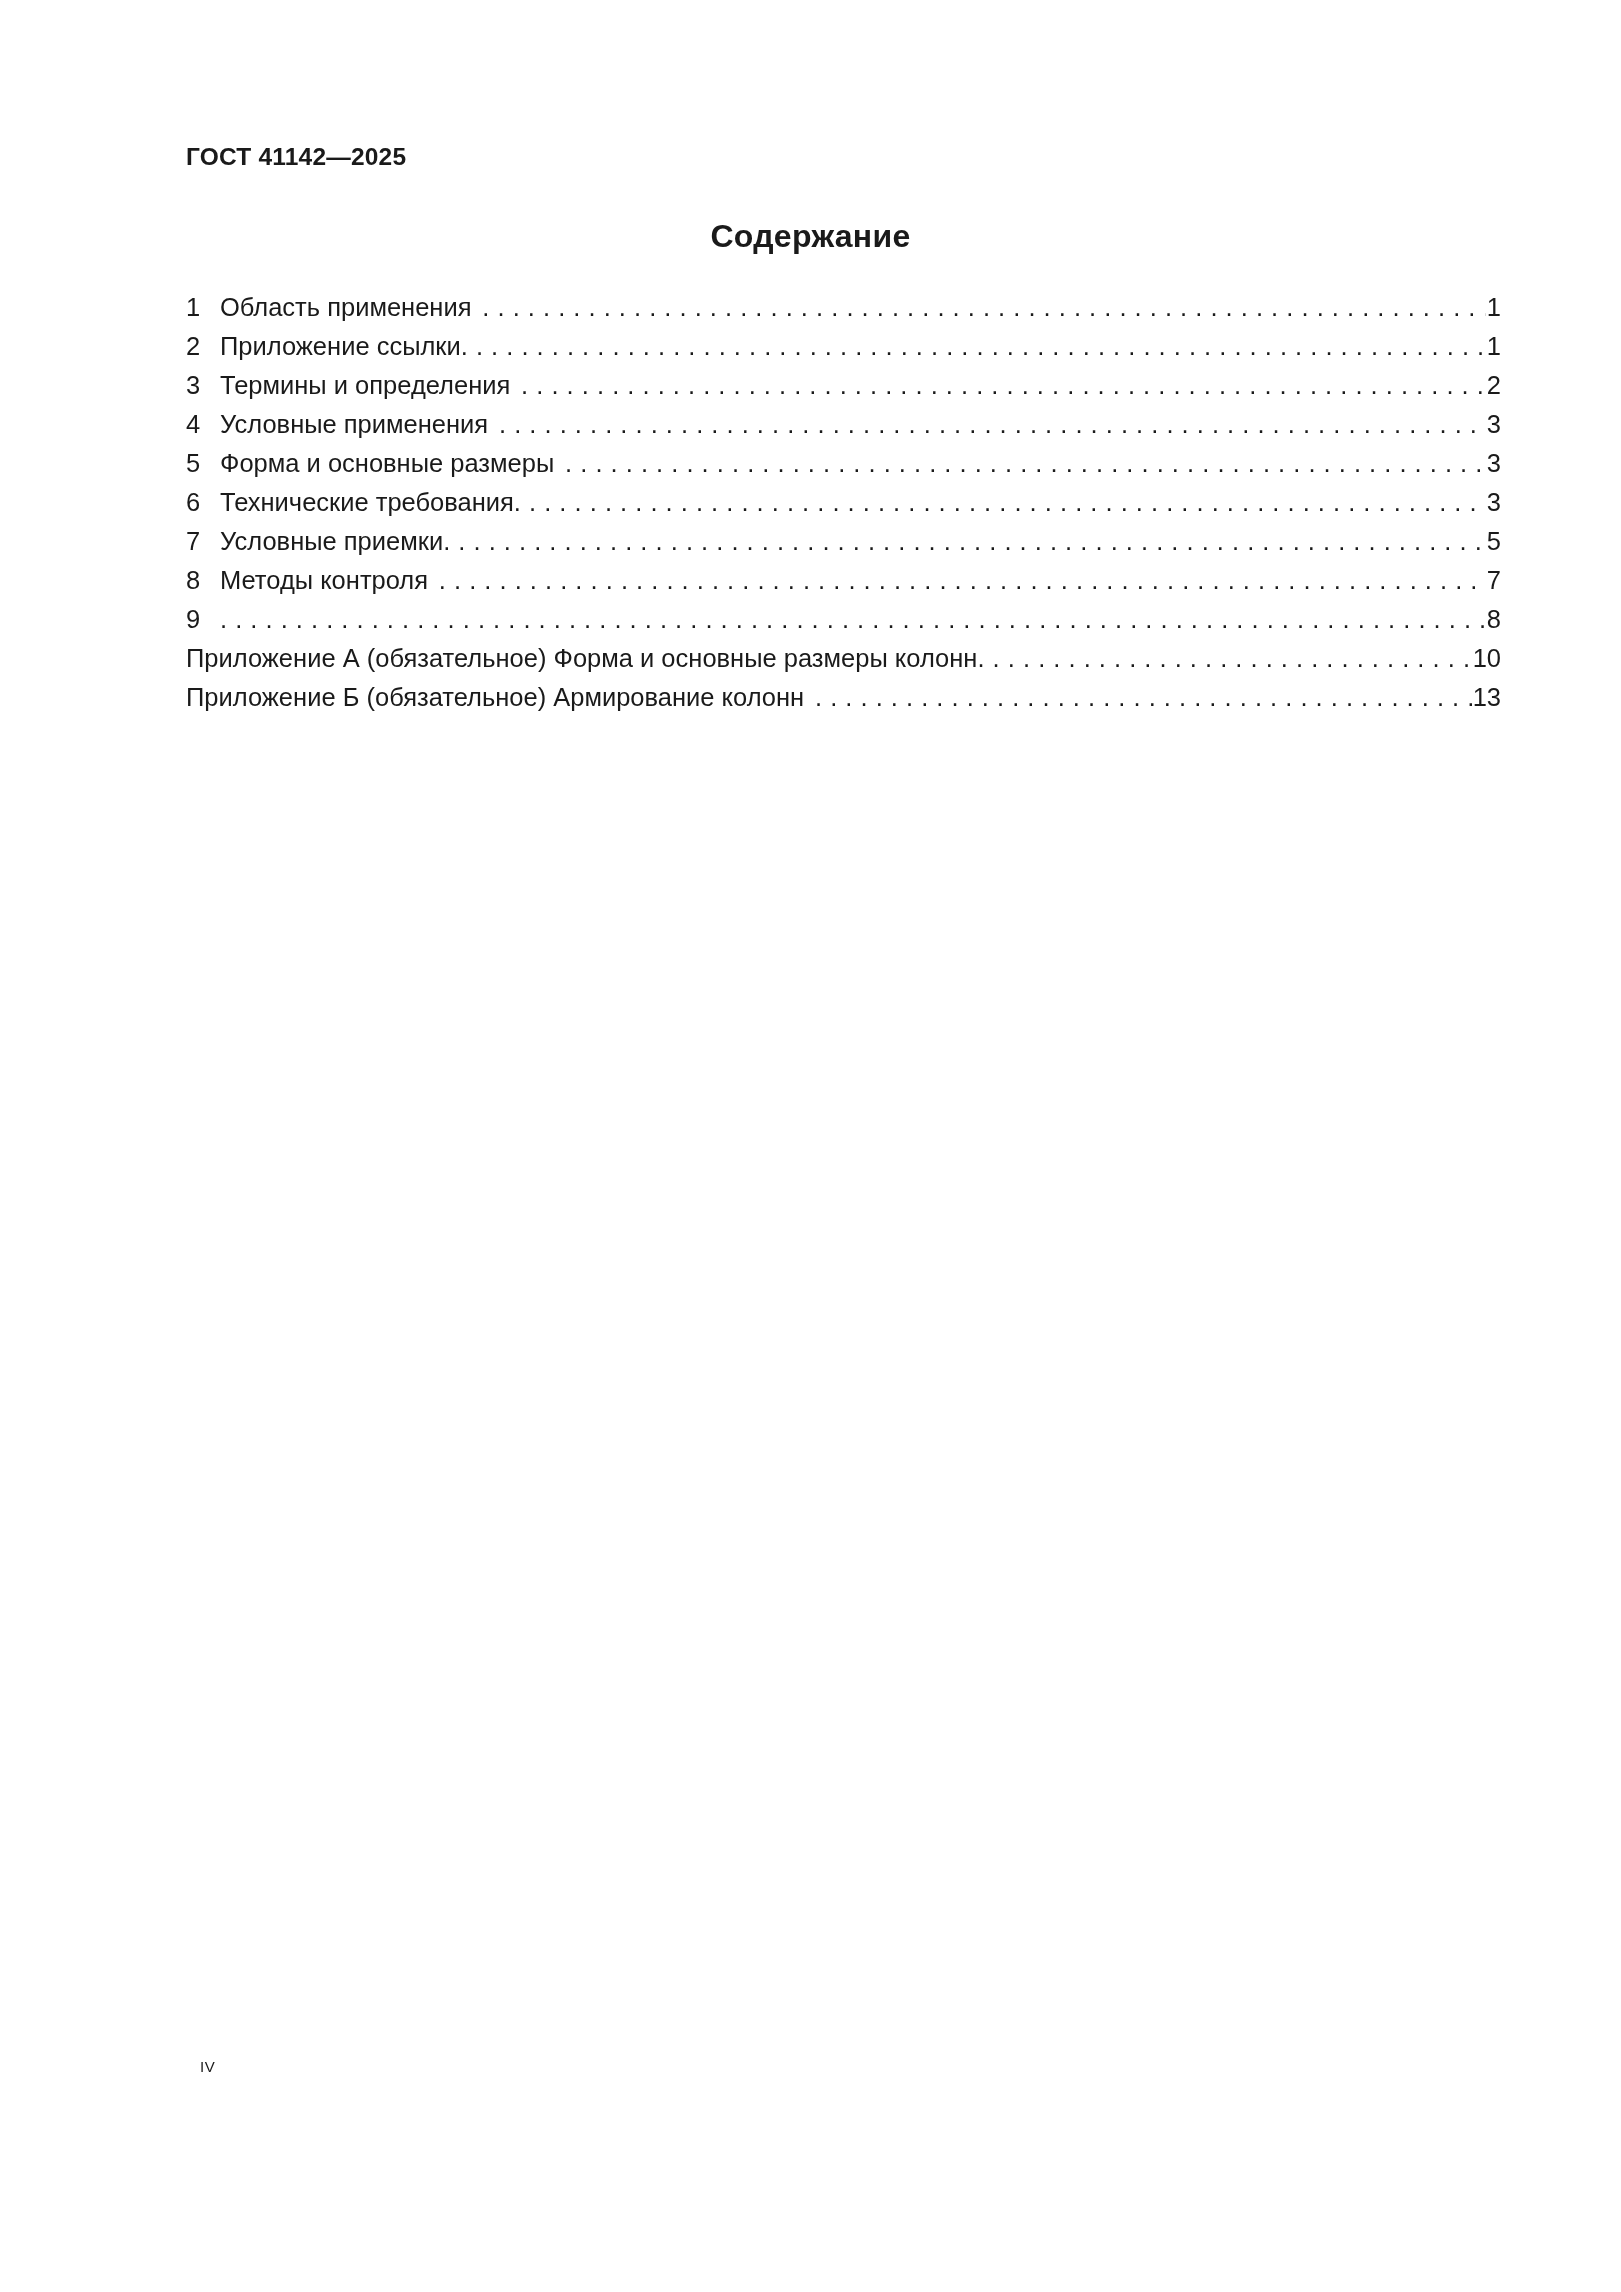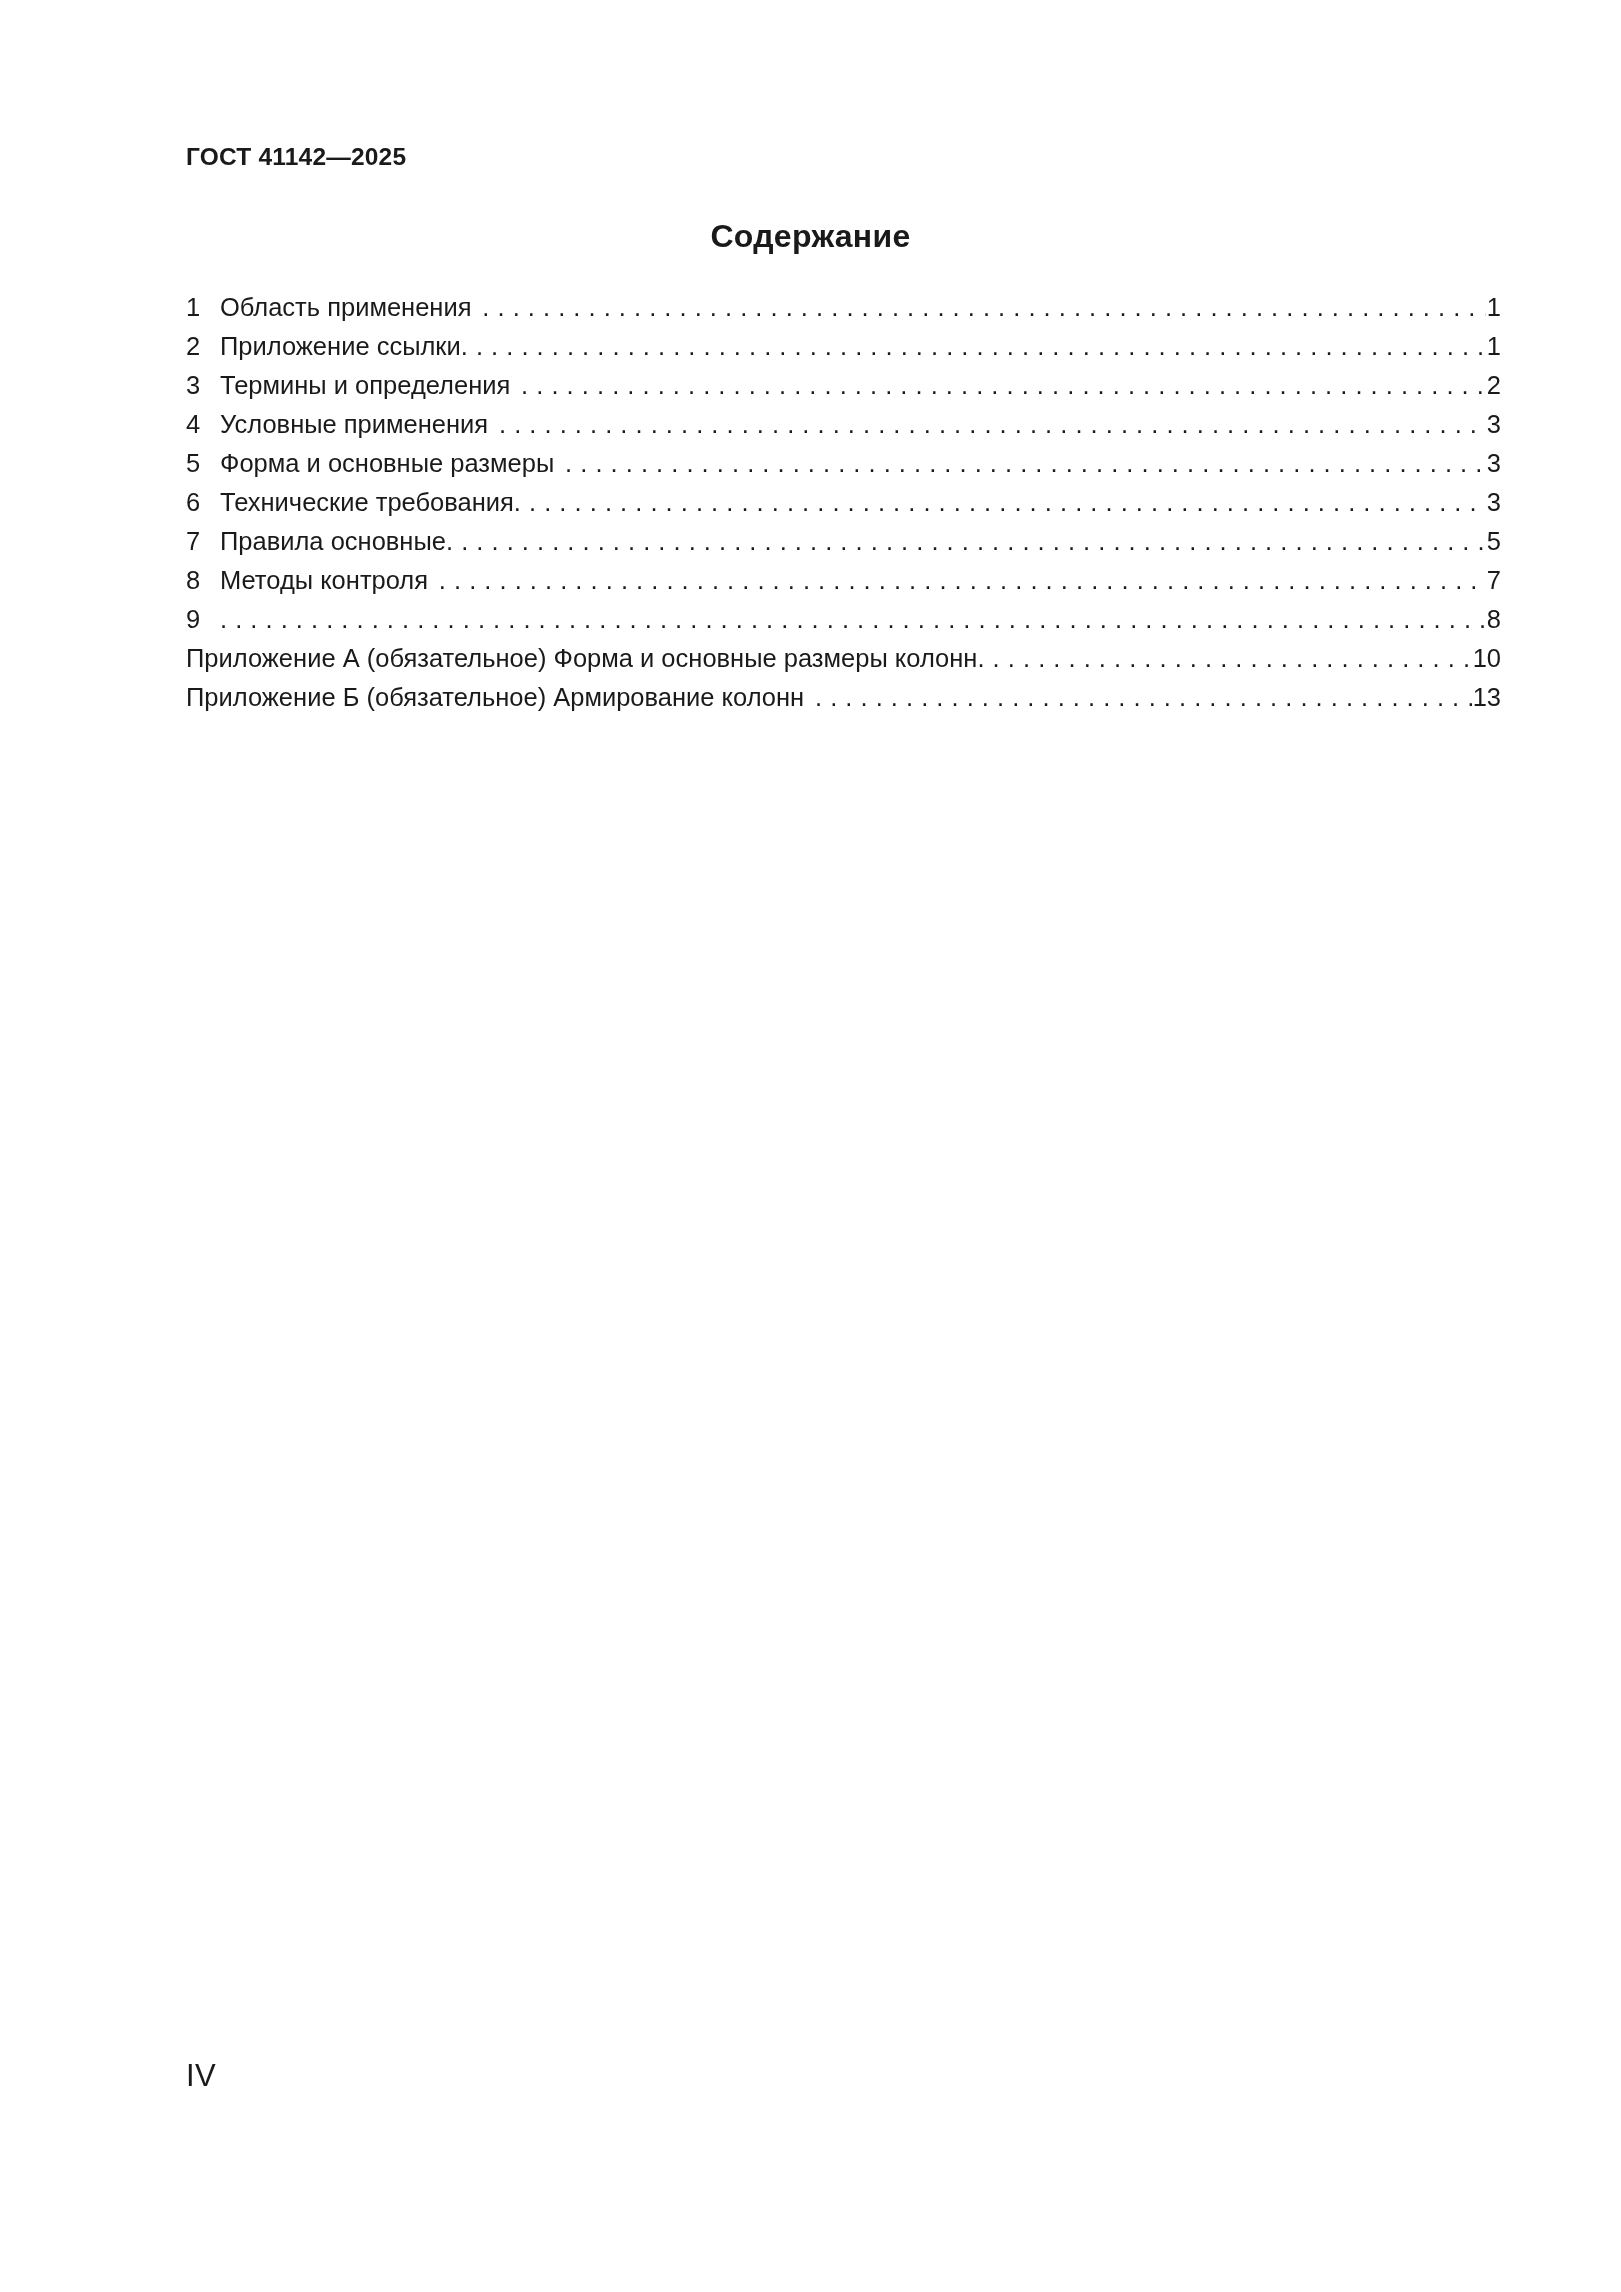--- a/index.html
+++ b/index.html
@@ -95,23 +95,23 @@
 
   .toc-page {
     flex: 0 0 auto;
     text-align: right;
     padding-left: 1px;
   }
 
   
   .folio {
     position: absolute;
-    left: 186px;
+    left: 200px;
     top: 2058px;
-    font-size: 31px;
+    font-size: 15px;
     letter-spacing: 0.5px;
   }
 </style>
 </head>
 <body>
 
 <div class="page">
 
   <div class="doc-header">ГОСТ 41142—2025</div>
 
@@ -149,21 +149,21 @@
         <span class="toc-page">3</span>
       </div>
       <div class="toc-row">
         <span class="toc-num">6</span>
         <span class="toc-label">Технические требования</span>
         <span class="toc-dots"></span>
         <span class="toc-page">3</span>
       </div>
       <div class="toc-row">
         <span class="toc-num">7</span>
-        <span class="toc-label">Правила основные</span>
+        <span class="toc-label">Условные приемки</span>
         <span class="toc-dots"></span>
         <span class="toc-page">5</span>
       </div>
       <div class="toc-row">
         <span class="toc-num">8</span>
         <span class="toc-label gap">Методы контроля</span>
         <span class="toc-dots"></span>
         <span class="toc-page">7</span>
       </div>
       <div class="toc-row">

